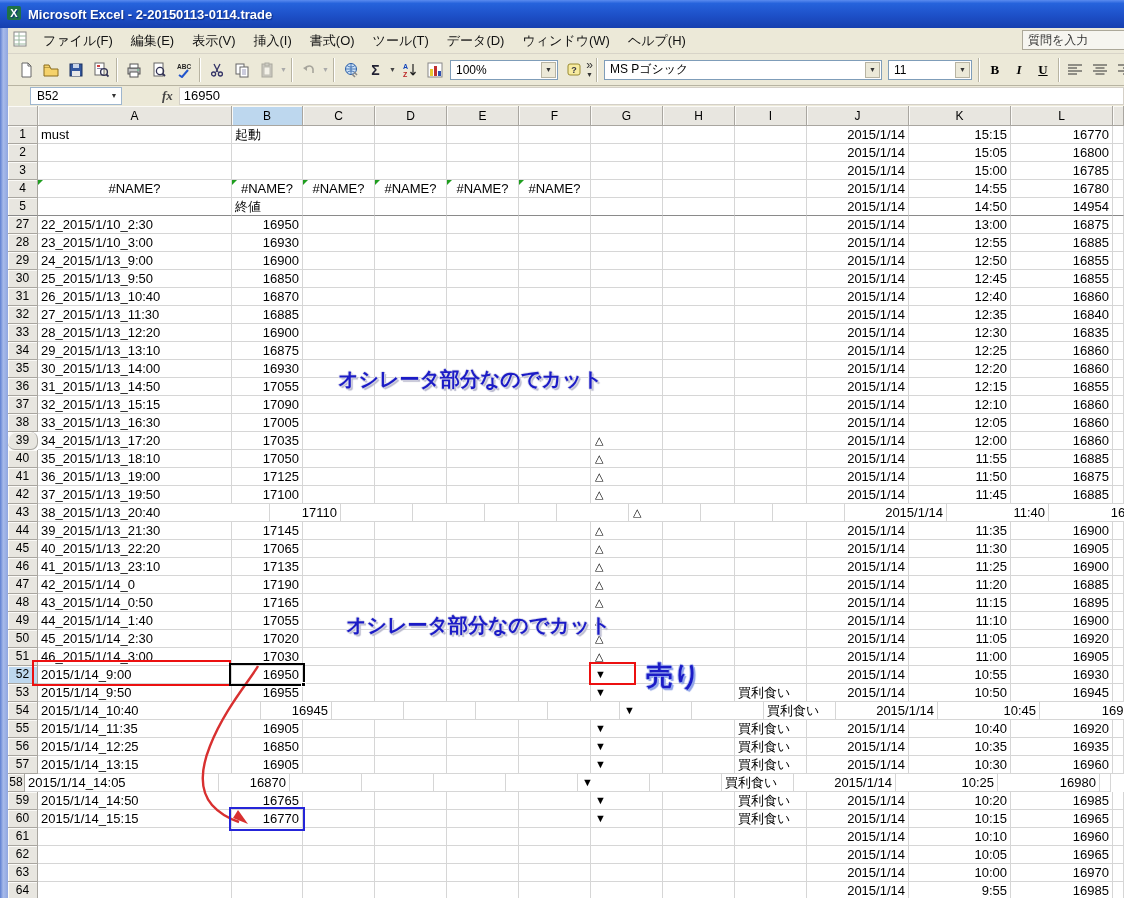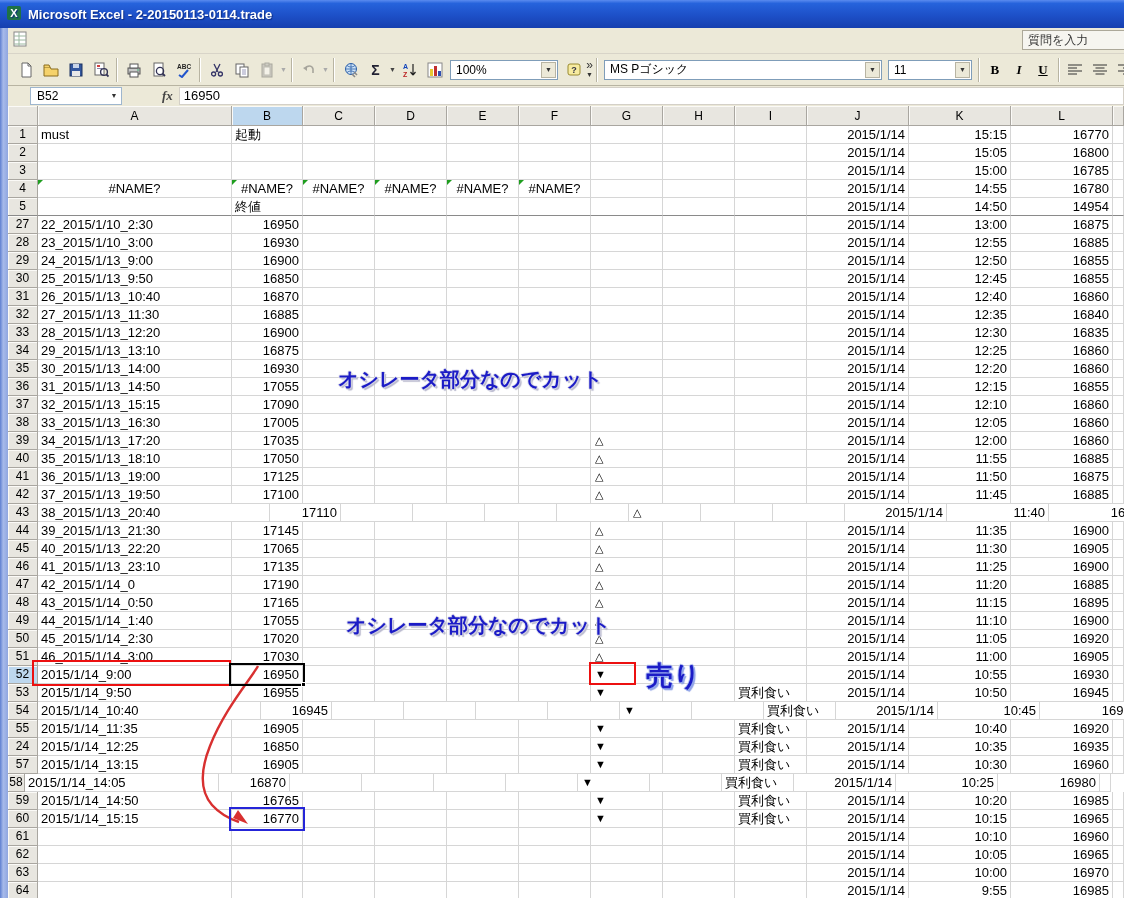--- a/index.html
+++ b/index.html
@@ -102,20 +102,21 @@
     <span>Microsoft Excel - 2-20150113-0114.trade</span>
   </div>
 
   <div class="menubar">
     <span class="menu-icon">
       <svg width="16" height="16">
           <rect x="2" y="1" width="12" height="14" fill="#fff" stroke="#888"></rect>
           <path d="M2 5h12M2 9h12M2 13h12M7 1v14" stroke="#9BB8A0" fill="none"></path>
         </svg>
     </span>
+    <span class="menu-items"><span class="menu-item">ファイル(F)</span><span class="menu-item">編集(E)</span><span class="menu-item">表示(V)</span><span class="menu-item">挿入(I)</span><span class="menu-item">書式(O)</span><span class="menu-item">ツール(T)</span><span class="menu-item">データ(D)</span><span class="menu-item">ウィンドウ(W)</span><span class="menu-item">ヘルプ(H)</span></span>
     <span class="askbox">質問を入力</span>
   </div>
 
   <div class="toolbar">
     <div class="tb-handle"></div>
     <button class="tbb">
         <svg width="16" height="16">
           <path d="M4 1h6l3 3v11H4z" fill="#fff" stroke="#666"></path>
           <path d="M10 1v3h3" fill="none" stroke="#666"></path>
         </svg>
@@ -562,21 +563,21 @@
           <div class="cell" style="width: 72px;"></div>
           <div class="cell g" style="width: 72px;"></div>
           <div class="cell" style="width: 72px;"></div>
           <div class="cell" style="width: 72px;"></div>
           <div class="cell r" style="width: 102px;">2015/1/14</div>
           <div class="cell r" style="width: 102px;">12:05</div>
           <div class="cell r" style="width: 102px;">16860</div>
           <div class="cell" style="width: 11px;"></div>
         </div>
         <div class="grow">
-          <div class="hd rh" style="width: 30px;">39</div>
+          <div class="hd rh" style="width: 30px; border-radius: 7px;">39</div>
           <div class="cell" style="width: 194px;">34_2015/1/13_17:20</div>
           <div class="cell r" style="width: 71px;">17035</div>
           <div class="cell" style="width: 72px;"></div>
           <div class="cell" style="width: 72px;"></div>
           <div class="cell" style="width: 72px;"></div>
           <div class="cell" style="width: 72px;"></div>
           <div class="cell g" style="width: 72px;">△</div>
           <div class="cell" style="width: 72px;"></div>
           <div class="cell" style="width: 72px;"></div>
           <div class="cell r" style="width: 102px;">2015/1/14</div>
@@ -834,21 +835,21 @@
           <div class="cell" style="width: 72px;"></div>
           <div class="cell g" style="width: 72px;">▼</div>
           <div class="cell" style="width: 72px;"></div>
           <div class="cell" style="width: 72px;">買利食い</div>
           <div class="cell r" style="width: 102px;">2015/1/14</div>
           <div class="cell r" style="width: 102px;">10:40</div>
           <div class="cell r" style="width: 102px;">16920</div>
           <div class="cell" style="width: 11px;"></div>
         </div>
         <div class="grow">
-          <div class="hd rh" style="width: 30px;">24</div>
+          <div class="hd rh" style="width: 30px;">56</div>
           <div class="cell" style="width: 194px;">2015/1/14_12:25</div>
           <div class="cell r" style="width: 71px;">16850</div>
           <div class="cell" style="width: 72px;"></div>
           <div class="cell" style="width: 72px;"></div>
           <div class="cell" style="width: 72px;"></div>
           <div class="cell" style="width: 72px;"></div>
           <div class="cell g" style="width: 72px;">▼</div>
           <div class="cell" style="width: 72px;"></div>
           <div class="cell" style="width: 72px;">買利食い</div>
           <div class="cell r" style="width: 102px;">2015/1/14</div>

